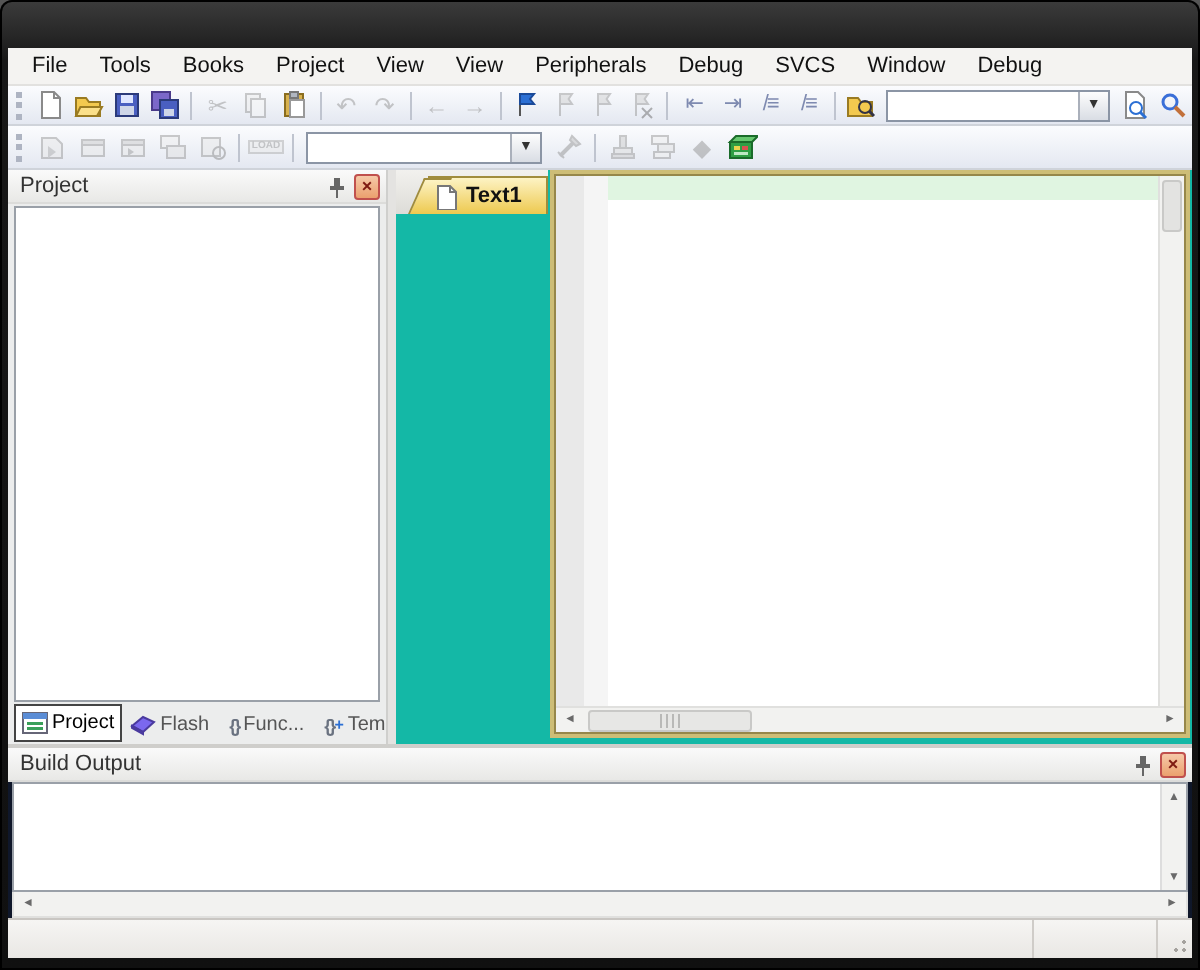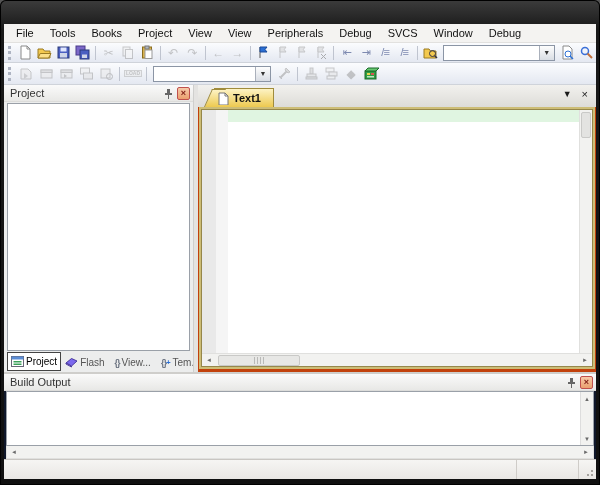--- a/index.html
+++ b/index.html
@@ -68,21 +68,21 @@
               background:#eceded; overflow:hidden; }
   .ptab { display:flex; align-items:center; gap:2px; padding:2px 3px; border:1px solid transparent; white-space:nowrap; }
   .ptab.active { background:#fff; border:1px solid #444; color:#000; }
   .ptab .br { color:#6a7280; font-size:9px; font-weight:bold; letter-spacing:-1px; }
   .ptab .plus { color:#2b6fd4; font-size:8px; font-weight:bold; margin-left:-2px; }
   .ptabsep { width:1px; height:12px; background:#b9bec6; margin:0 1px 3px 1px; align-self:flex-end; }
 
   .splitter { width:4px; background:#e4e3e1; }
 
   
-  .editorarea { flex:1; display:flex; flex-direction:column; min-width:0; padding-bottom:3px; background:#c2410c; }
+  .editorarea { flex:1; display:flex; flex-direction:row; min-width:0; padding-bottom:3px; background:#14b8a6; }
   .tabbar { height:22px; position:relative; background:linear-gradient(#f2f1ee,#dddcd8); display:flex; align-items:flex-end; }
   .doctab { position:relative; margin-left:16px; height:19px; display:flex; align-items:center; gap:4px;
             padding:0 12px 0 4px; background:linear-gradient(#fdf3c4,#edc94f); border:1px solid #a08c3c;
             border-bottom:none; border-left:none; font-size:11px; font-weight:bold; color:#111; z-index:1; }
   .doctab::before { content:""; position:absolute; left:-6px; top:0; bottom:0; width:13px;
             background:linear-gradient(#fdf3c4,#edc94f); transform:skewX(-24deg);
             border-left:1px solid #a08c3c; border-top:1px solid #a08c3c; z-index:-1; }
   .tabctrls { position:absolute; right:8px; top:4px; display:flex; gap:10px; align-items:center; }
   .tabctrls span { font-size:9px; color:#1a1a1a; line-height:1; }
   .editframe { flex:1; margin:0 1px; border:2px solid #cdbd76; box-shadow:inset 0 0 0 1px #96874a;
@@ -383,21 +383,21 @@
           <div class="ptab">
             <svg width="13" height="12">
                 <path d="M1 7l5.5-4.5L12 5 6.5 10z" fill="#7b68ee" stroke="#4a3a9e"></path>
                 <path d="M1 7l5.5 3V11L1 8z" fill="#cfc8f5" stroke="#4a3a9e"></path>
               </svg>
             <span>Flash</span>
           </div>
           <div class="ptabsep"></div>
           <div class="ptab">
             <span class="br">{}</span>
-            <span>View...</span>
+            <span>Func...</span>
           </div>
           <div class="ptabsep"></div>
           <div class="ptab">
             <span class="br">{}</span>
               <span class="plus">+</span>
             <span>Tem...</span>
           </div>
           <div class="ptabsep"></div>
         </div>
       </div>

